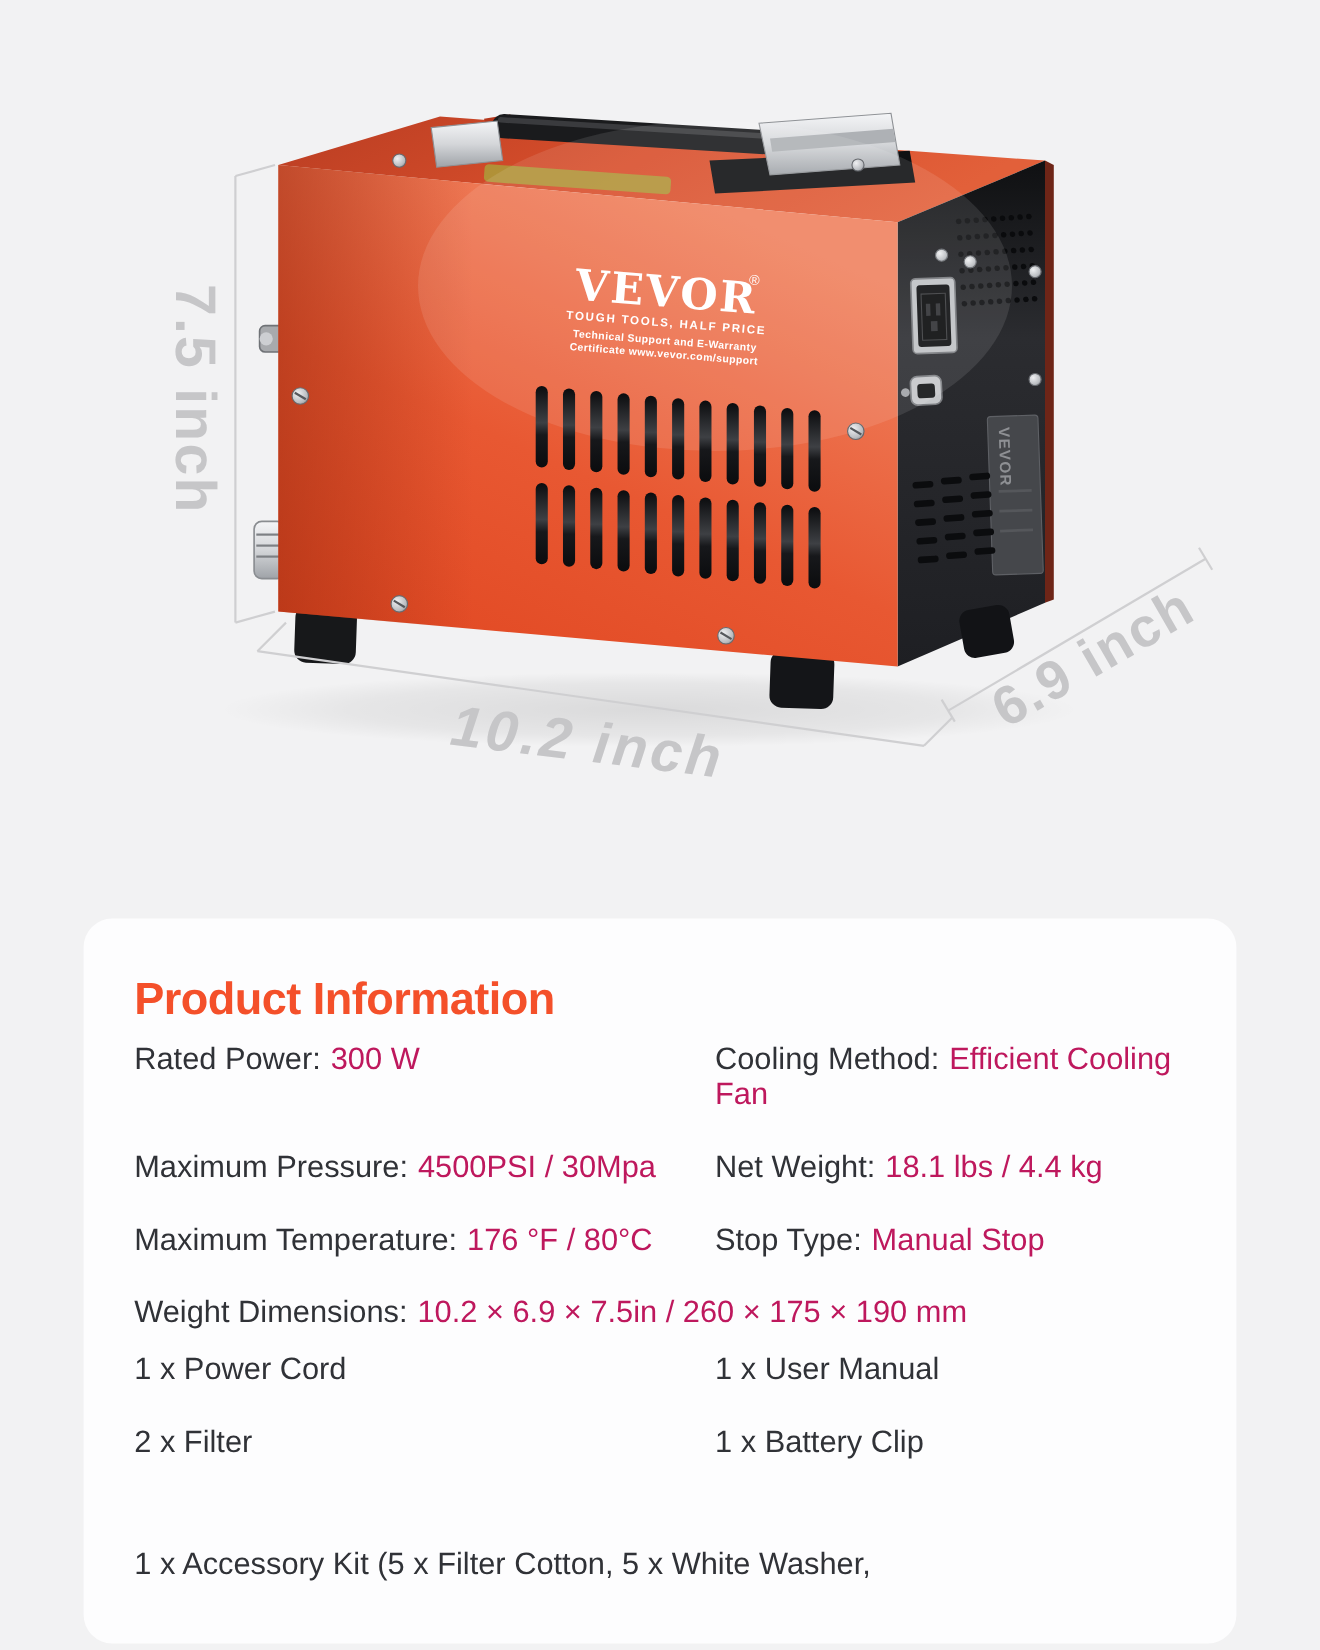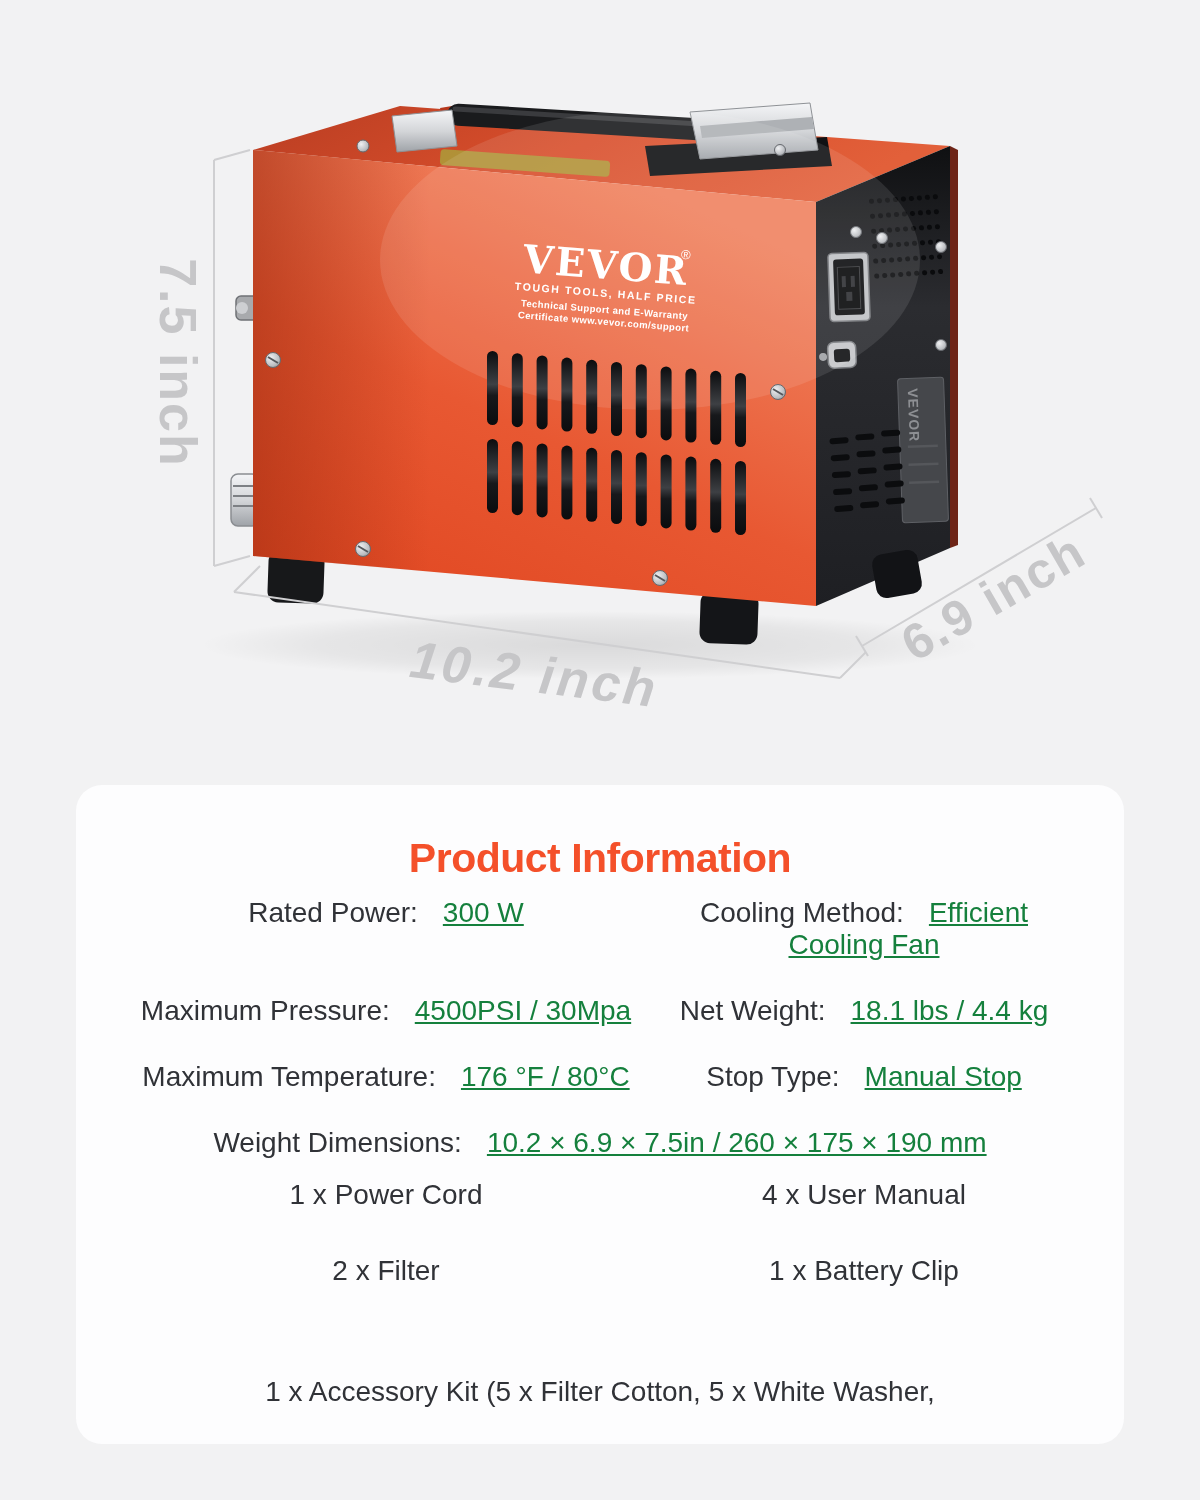--- a/index.html
+++ b/index.html
@@ -7,39 +7,38 @@
     width:1200px;height:1500px;position:relative;
     background:#F2F2F3;
     font-family:"Liberation Sans", sans-serif;
     -webkit-font-smoothing:antialiased;
     overflow:hidden;
   }
   .photo-area{position:absolute;left:0;top:0;width:1200px;height:760px;}
   .photo-area svg{display:block;}
 
   .info-card{
-    position:absolute;left:76px;top:785px;width:1048px;height:659px;
+    position:absolute;left:76px;top:835px;width:1048px;height:659px;
     background:#FDFDFE;border-radius:26px;box-sizing:border-box;
     padding:50px 46px 0 46px;
-    text-align:center;
   }
   .section-title{
     margin:0;font-size:41px;line-height:46px;font-weight:bold;
     color:#F4502A;letter-spacing:-0.5px;
   }
   .spec-grid{
     margin-top:16px;display:grid;grid-template-columns:528px 1fr;
     row-gap:34px;font-size:28px;line-height:32px;color:#303237;
   }
   .spec-row.full{grid-column:1 / -1;}
-  .spec-value{color:#15803d;margin-left:25px;text-decoration:underline;}
+  .spec-value{color:#be185d;margin-left:9px;}
   .acc-title{margin-top:26px;}
   .acc-grid{
     margin-top:20px;display:grid;grid-template-columns:528px 1fr;
-    row-gap:44px;font-size:28px;line-height:32px;color:#303237;
+    row-gap:34px;font-size:28px;line-height:32px;color:#303237;
   }
   .acc-line{grid-column:1 / -1;margin-top:45px;}
 </style>
 </head>
 <body>
 
 <div class="photo-area">
 <svg width="1200" height="760" viewBox="0 0 1200 760" xmlns="http://www.w3.org/2000/svg">
   <defs>
     <linearGradient id="gFront" x1="0" y1="1" x2="0.55" y2="0">
@@ -343,18 +342,18 @@
       <span class="spec-label">Stop Type:</span><span class="spec-value">Manual Stop</span>
     </div>
     <div class="spec-row full">
       <span class="spec-label">Weight Dimensions:</span><span class="spec-value">10.2 × 6.9 × 7.5in / 260 × 175 × 190 mm</span>
     </div>
   </div>
 
 
   <div class="acc-grid">
     <div class="acc-item">1 x Power Cord</div>
-    <div class="acc-item">4 x User Manual</div>
+    <div class="acc-item">1 x User Manual</div>
     <div class="acc-item">2 x Filter</div>
     <div class="acc-item">1 x Battery Clip</div>
     <div class="acc-line">1 x Accessory Kit (5 x Filter Cotton, 5 x White Washer,</div>
   </div>
 </div>
 
 </body></html>

